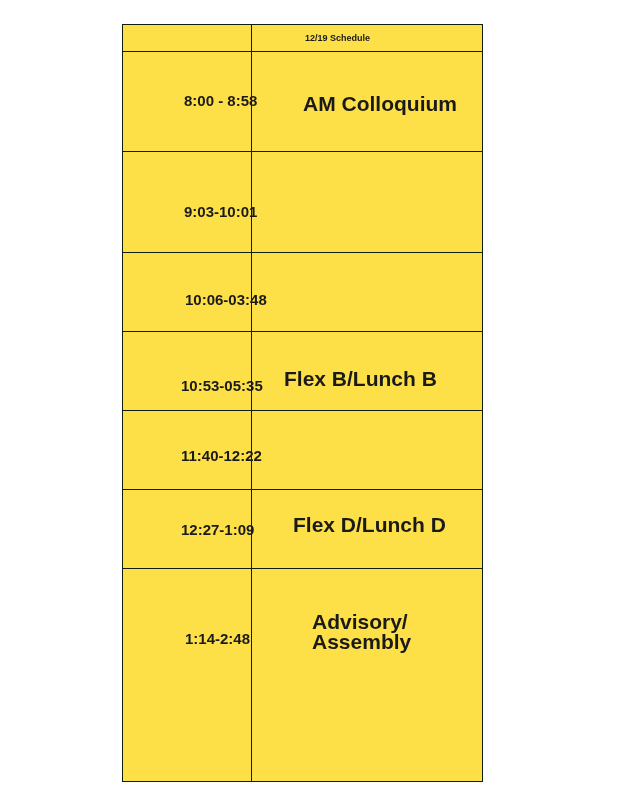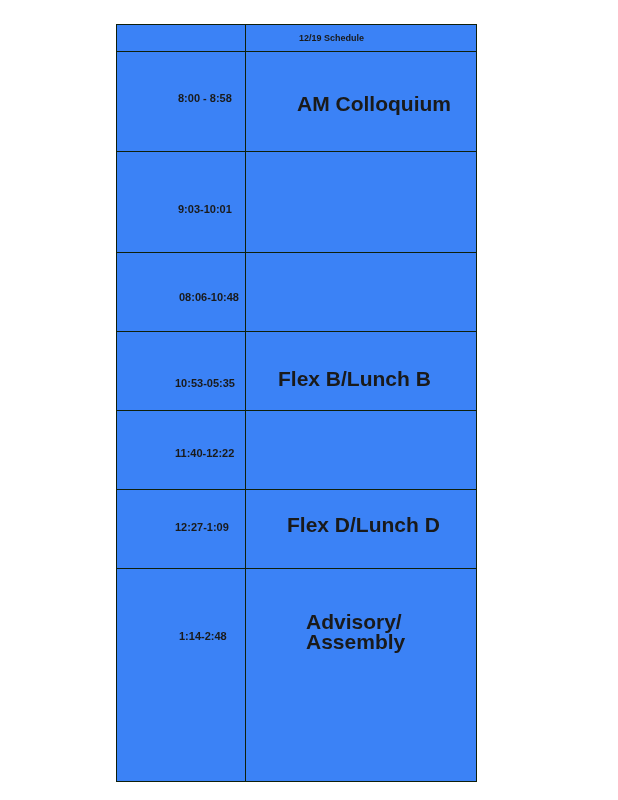--- a/index.html
+++ b/index.html
@@ -1,21 +1,21 @@
 <!DOCTYPE html>
 <html><head>
 <meta charset="utf-8">
 <style>
   html, body { margin:0; padding:0; background:#ffffff; }
   body { width:618px; height:800px; position:relative; overflow:hidden; font-family:"Liberation Sans", sans-serif; }
-  .table { position:absolute; left:116px; top:24px; width:361px; height:758px; background:#3b82f6; border:1.5px solid #0f1f0a; box-sizing:border-box; }
+  .table { position:absolute; left:122px; top:24px; width:361px; height:758px; background:#fde047; border:1.5px solid #0f1f0a; box-sizing:border-box; }
   .vline { position:absolute; left:128px; top:0; bottom:0; width:0; border-left:1.5px solid #0f1f0a; }
   .hline { position:absolute; left:0; right:0; height:0; border-top:1.5px solid #0f1f0a; }
   .cell { position:absolute; color:#1a1a1a; font-weight:bold; white-space:nowrap; }
-  .time { font-size:11px;padding-left:16px; }
+  .time { font-size:15px;padding-left:16px; }
   .event { font-size:21px; }
   .header { font-size:9px; }
 </style>
 </head>
 <body>
 
 <div class="table">
   <div class="vline"></div>
   <div class="hline" style="top:26px"></div>
   <div class="hline" style="top:126px"></div>
@@ -25,21 +25,21 @@
   <div class="hline" style="top:464px"></div>
   <div class="hline" style="top:543px"></div>
 
   <div class="cell header" style="left:182px; top:8px">12/19 Schedule</div>
 
   <div class="cell time" style="left:45px; top:67px">8:00 - 8:58</div>
   <div class="cell event" style="left:180px; top:67px">AM Colloquium</div>
 
   <div class="cell time" style="left:45px; top:178px">9:03-10:01</div>
 
-  <div class="cell time" style="left:46px; top:266px">08:06-10:48</div>
+  <div class="cell time" style="left:46px; top:266px">10:06-03:48</div>
 
   <div class="cell time" style="left:42px; top:352px">10:53-05:35</div>
   <div class="cell event" style="left:161px; top:342px">Flex B/Lunch B</div>
 
   <div class="cell time" style="left:42px; top:422px">11:40-12:22</div>
 
   <div class="cell time" style="left:42px; top:496px">12:27-1:09</div>
   <div class="cell event" style="left:170px; top:488px">Flex D/Lunch D</div>
 
   <div class="cell time" style="left:46px; top:605px">1:14-2:48</div>

